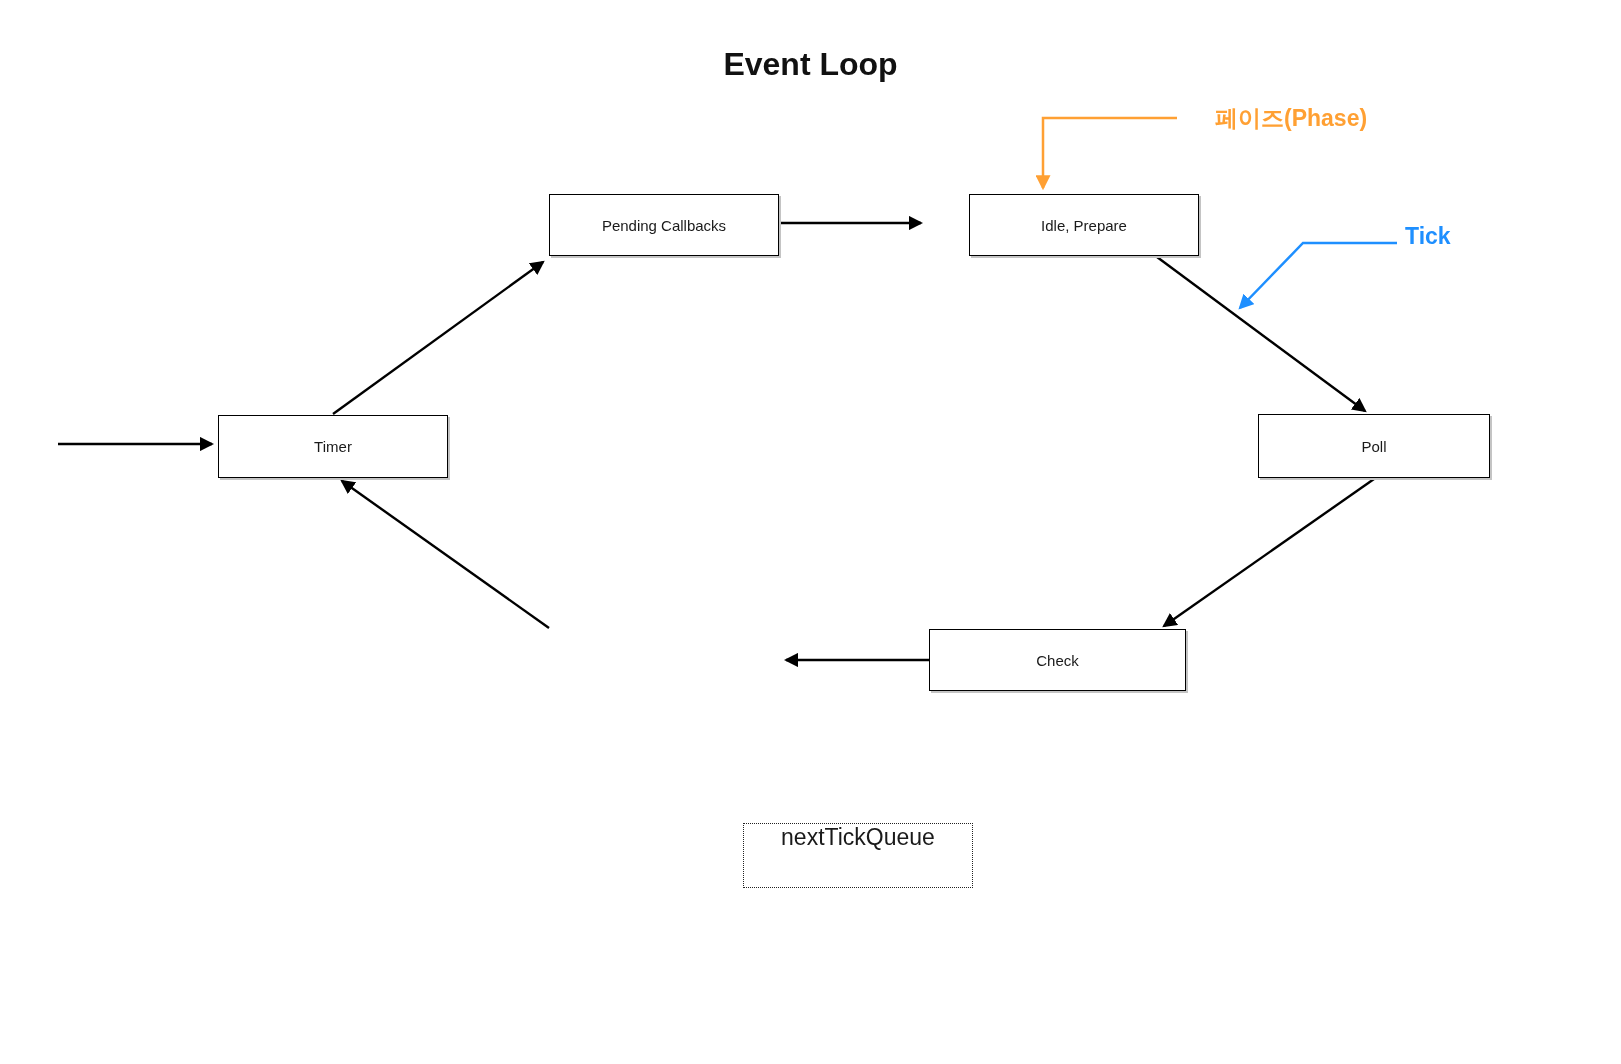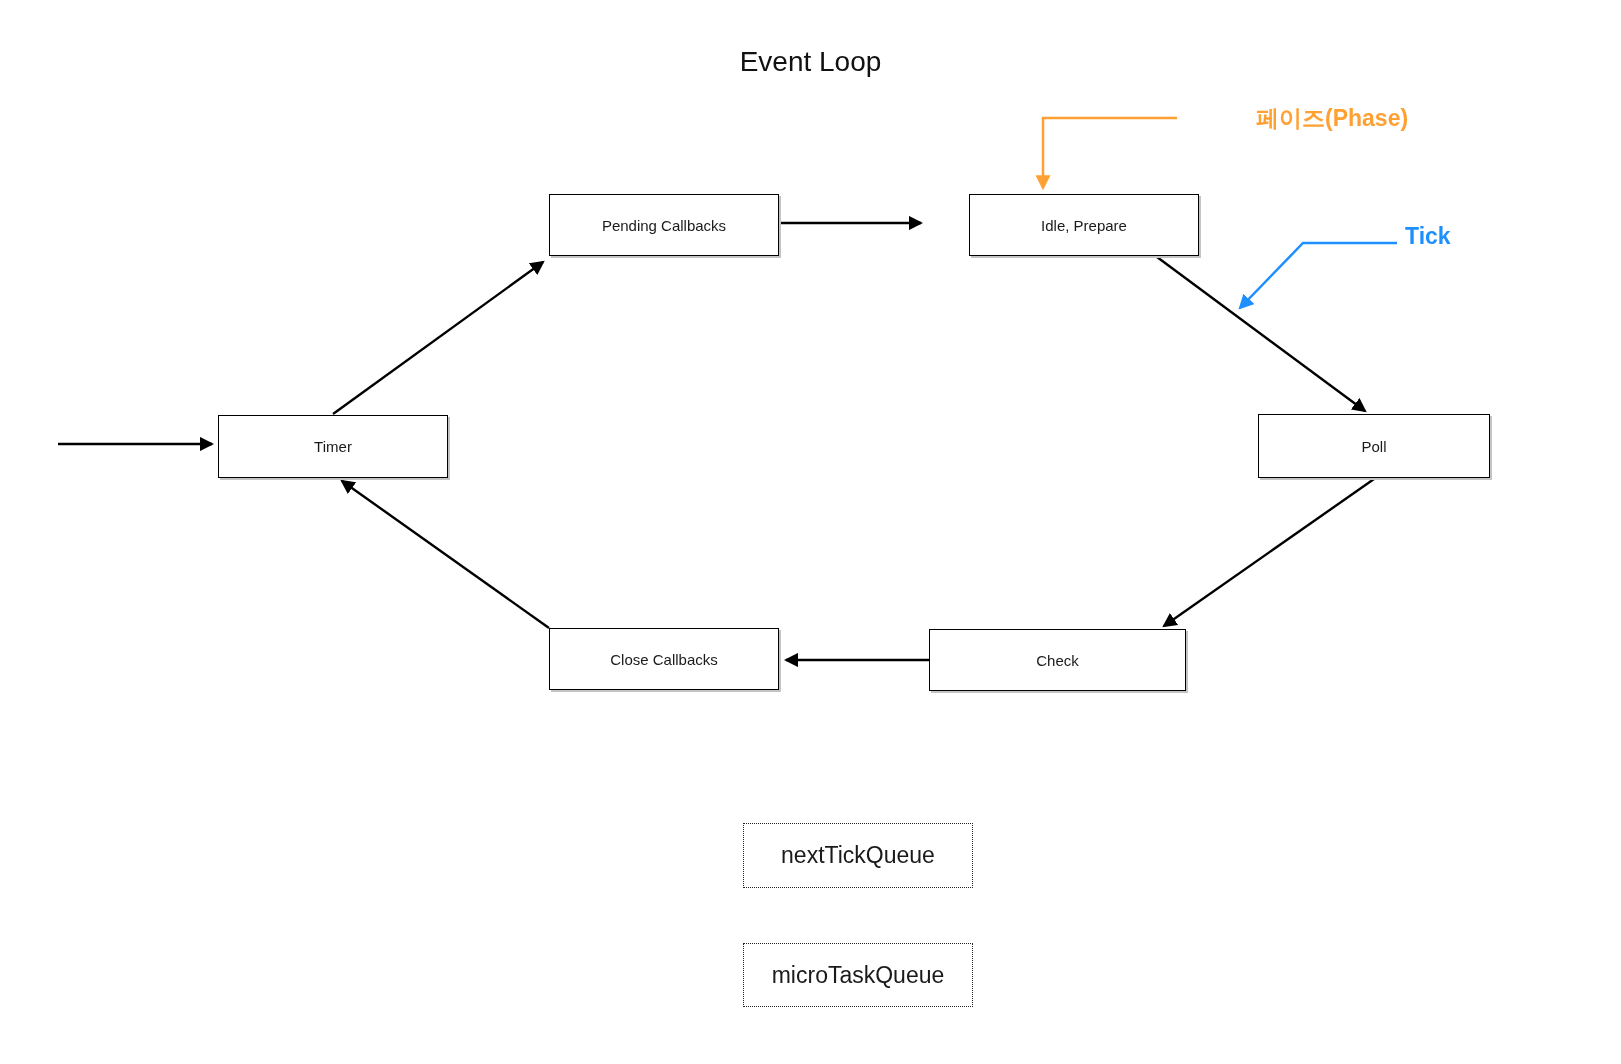--- a/index.html
+++ b/index.html
@@ -14,22 +14,22 @@
     height: 1064px;
     background: #ffffff;
     overflow: hidden;
   }
   .diagram-title {
     position: absolute;
     left: 0;
     right: 0;
     top: 46px;
     text-align: center;
-    font-size: 28px;
-    font-weight: 400;
+    font-size: 32px;
+    font-weight: 700;
     color: #111111;
     letter-spacing: 0px;
   }
   .node {
     position: absolute;
     background: #ffffff;
     border: 1px solid #000000;
     box-shadow: 2px 2px 0 #c4c4c4;
     display: flex;
     align-items: center;
@@ -37,21 +37,21 @@
     font-size: 15px;
     font-weight: 400;
     color: #1a1a1a;
     box-sizing: border-box;
   }
   .queue-node {
     position: absolute;
     background: #ffffff;
     border: 1px dotted #222222;
     display: flex;
-    align-items: center;
+    align-items: flex-start;
     justify-content: center;
     font-size: 23px;
     font-weight: 400;
     color: #1a1a1a;
     box-sizing: border-box;
   }
   .node-timer            { left: 218px;  top: 415px; width: 230px; height: 63px; }
   .node-pending          { left: 549px;  top: 194px; width: 230px; height: 62px; }
   .node-idle             { left: 969px;  top: 194px; width: 230px; height: 62px; }
   .node-poll             { left: 1258px; top: 414px; width: 232px; height: 64px; }
@@ -59,21 +59,21 @@
   .node-close            { left: 549px;  top: 628px; width: 230px; height: 62px; }
   .node-next-tick-queue  { left: 743px;  top: 823px; width: 230px; height: 65px; }
   .node-micro-task-queue { left: 743px;  top: 943px; width: 230px; height: 64px; }
 
   .annotation-label {
     position: absolute;
     font-size: 23px;
     font-weight: 700;
     white-space: nowrap;
   }
-  .annotation-phase { left: 1256px; top: 103px; color: #FFA033; }
+  .annotation-phase { left: 1215px; top: 103px; color: #FFA033; }
   .annotation-tick  { left: 1405px; top: 223px; color: #1E8FFF; }
 
   svg.arrow-layer {
     position: absolute;
     left: 0;
     top: 0;
     width: 1621px;
     height: 1064px;
     pointer-events: none;
   }
@@ -118,27 +118,21 @@
   </div>
   <div class="node node-idle">
     <span>Idle, Prepare</span>
   </div>
   <div class="node node-poll">
     <span>Poll</span>
   </div>
   <div class="node node-check">
     <span>Check</span>
   </div>
-  <div class="node node-close">
-    <span>Close Callbacks</span>
-  </div>
 
   <div class="queue-node node-next-tick-queue">
     <span>nextTickQueue</span>
-  </div>
-  <div class="queue-node node-micro-task-queue">
-    <span>microTaskQueue</span>
   </div>
 
   <div class="annotation-label annotation-phase">페이즈(Phase)</div>
   <div class="annotation-label annotation-tick">Tick</div>
 
 </div>
 
 </body></html>

